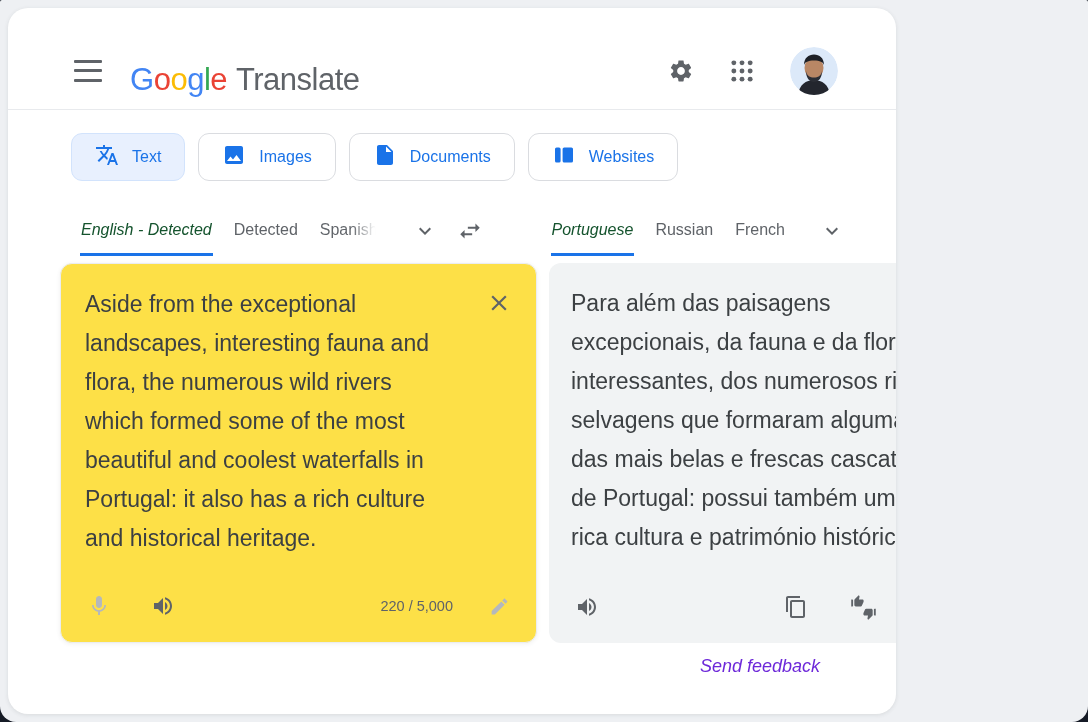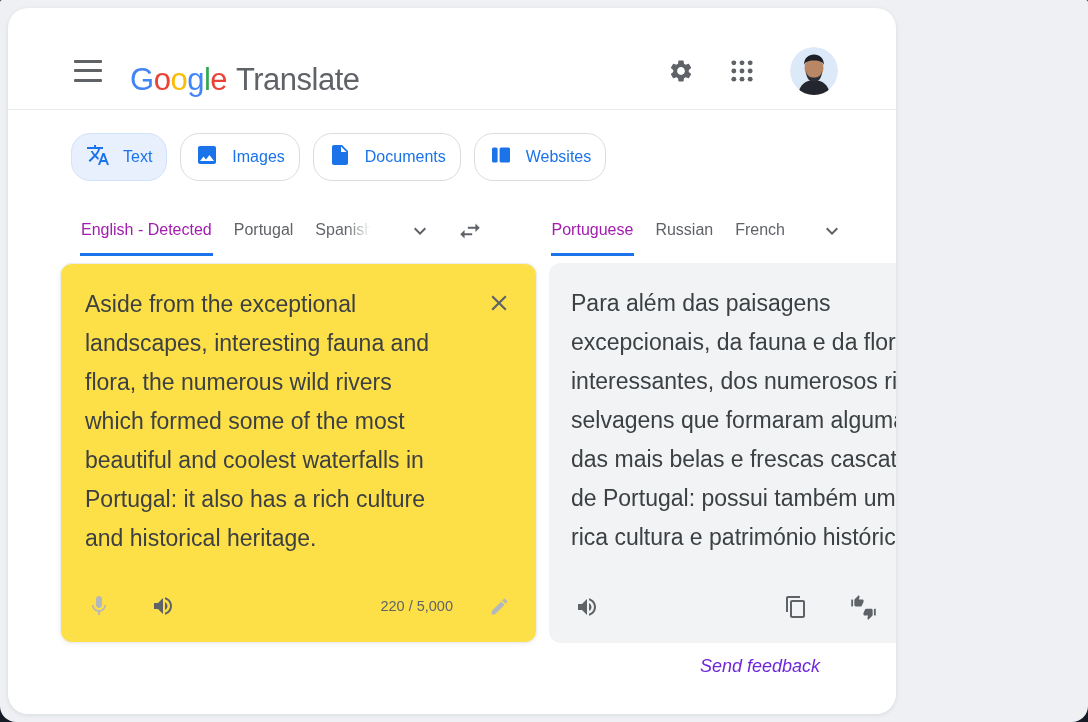--- a/index.html
+++ b/index.html
@@ -16,33 +16,33 @@
   .logo { margin-left:28px; font-size:31px; letter-spacing:-0.5px; display:flex; align-items:baseline; cursor:pointer; }
   .logo .word { font-weight:500; }
   .c-blue{color:#4285F4;} .c-red{color:#EA4335;} .c-yellow{color:#FBBC05;} .c-green{color:#34A853;}
   .logo .product { color:#5f6368; font-weight:400; margin-left:9px;margin-top:19px; }
   .header-right { margin-left:auto; display:flex; align-items:center; gap:34px; }
   .icon-btn { background:none; border:none; color:#5f6368; cursor:pointer; display:flex; align-items:center; justify-content:center; }
   .avatar { width:48px; height:48px; border-radius:50%; overflow:hidden; cursor:pointer; flex:none; }
 
   
   .nav-row { display:flex; gap:13px; margin:23px 0 0 63px; }
-  .nav-btn { height:48px; display:flex; align-items:center; gap:13px; padding:0 14px;
-             border:1px solid #dadce0; border-radius:19px; background:#fff; color:#1a73e8;
+  .nav-btn { height:48px; display:flex; align-items:center; gap:13px; padding:0 23px;
+             border:1px solid #dadce0; border-radius:11px; background:#fff; color:#1a73e8;
              font-size:16px; font-weight:500; font-family:inherit; cursor:pointer;text-align:right; }
   .nav-btn.active { background:#e8f0fe; border-color:#d2e3fc; }
 
   
   .lang-row { display:flex; align-items:stretch; margin-top:25px; padding:0 52px; height:50px; }
   .lang-group { display:flex; align-items:stretch; gap:20px; }
   .lang-left { width:477px; padding-left:20px; }
   .lang-right { padding-left:52px; flex:1; }
   .lang-tab { display:flex; align-items:center; font-size:16px; font-weight:500; color:#5f6368;
               border-bottom:3px solid transparent; padding:0 1px; cursor:pointer; white-space:nowrap; }
-  .lang-tab.active { color:#a21caf; border-bottom-color:#1a73e8; }
+  .lang-tab.active { color:#14532d; border-bottom-color:#1a73e8;font-style:italic; }
   .lang-tab.truncated { max-width:60px; overflow:hidden; }
   .lang-tab.truncated .fade {
       background:linear-gradient(90deg,#5f6368 0%,#5f6368 55%,rgba(95,99,104,0) 96%);
       -webkit-background-clip:text; background-clip:text; color:transparent; }
   .chev-btn { align-self:center; margin-left:14px; }
   .swap-wrap { width:72px; display:flex; align-items:center; justify-content:center; }
 
   
   .panels { display:flex; gap:12px; padding:0 52px; margin-top:7px; }
   .panel { height:380px; border-radius:12px; position:relative; }
@@ -142,21 +142,21 @@
               <rect x="10.6" y="4.5" width="10.4" height="15" rx="1.6"></rect>
             </svg>
         </span>
         <span>Websites</span>
       </button>
     </div>
 
     <div class="lang-row">
       <div class="lang-group lang-left">
         <div class="lang-tab active">English - Detected</div>
-        <div class="lang-tab">Portugal</div>
+        <div class="lang-tab">Detected</div>
         <div class="lang-tab truncated">
           <span class="fade">Spanish</span>
         </div>
         <button class="icon-btn chev-btn">
           <svg width="24" height="24" viewBox="0 0 24 24" fill="currentColor">
               <path d="M7.41 8.59L12 13.17l4.59-4.58L18 10l-6 6-6-6 1.41-1.41z"></path>
             </svg>
         </button>
       </div>
       <div class="swap-wrap">

